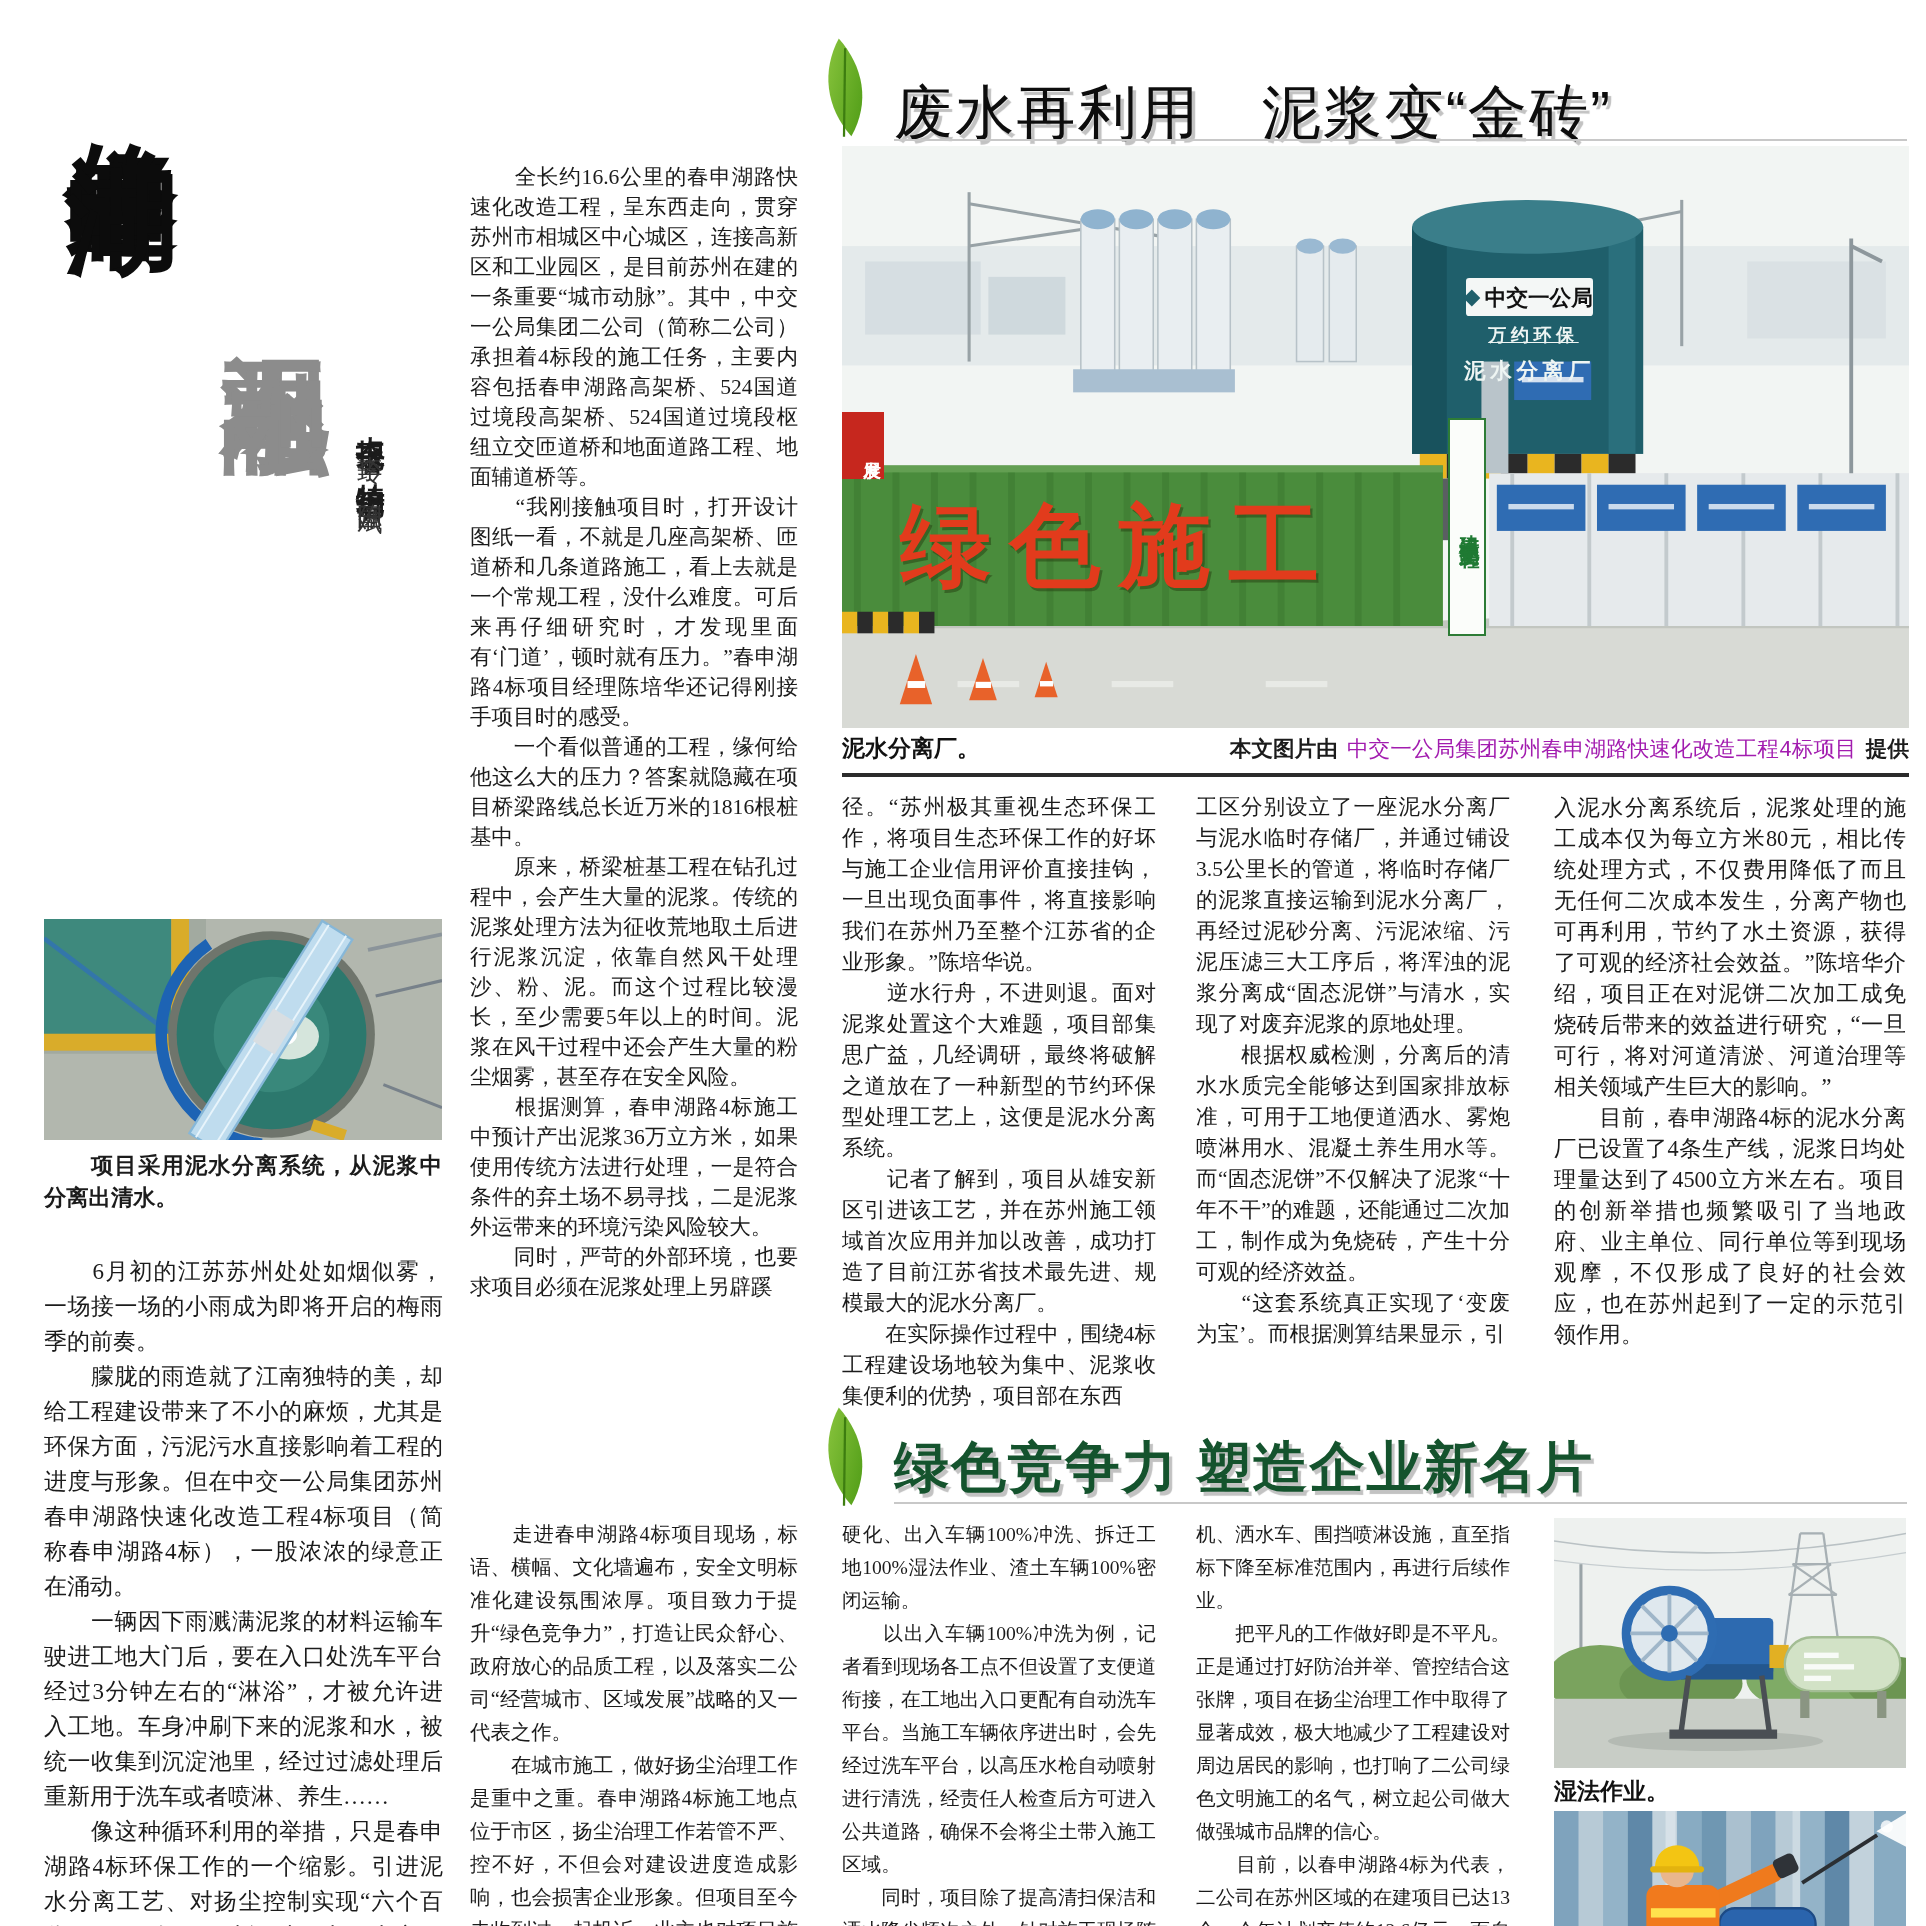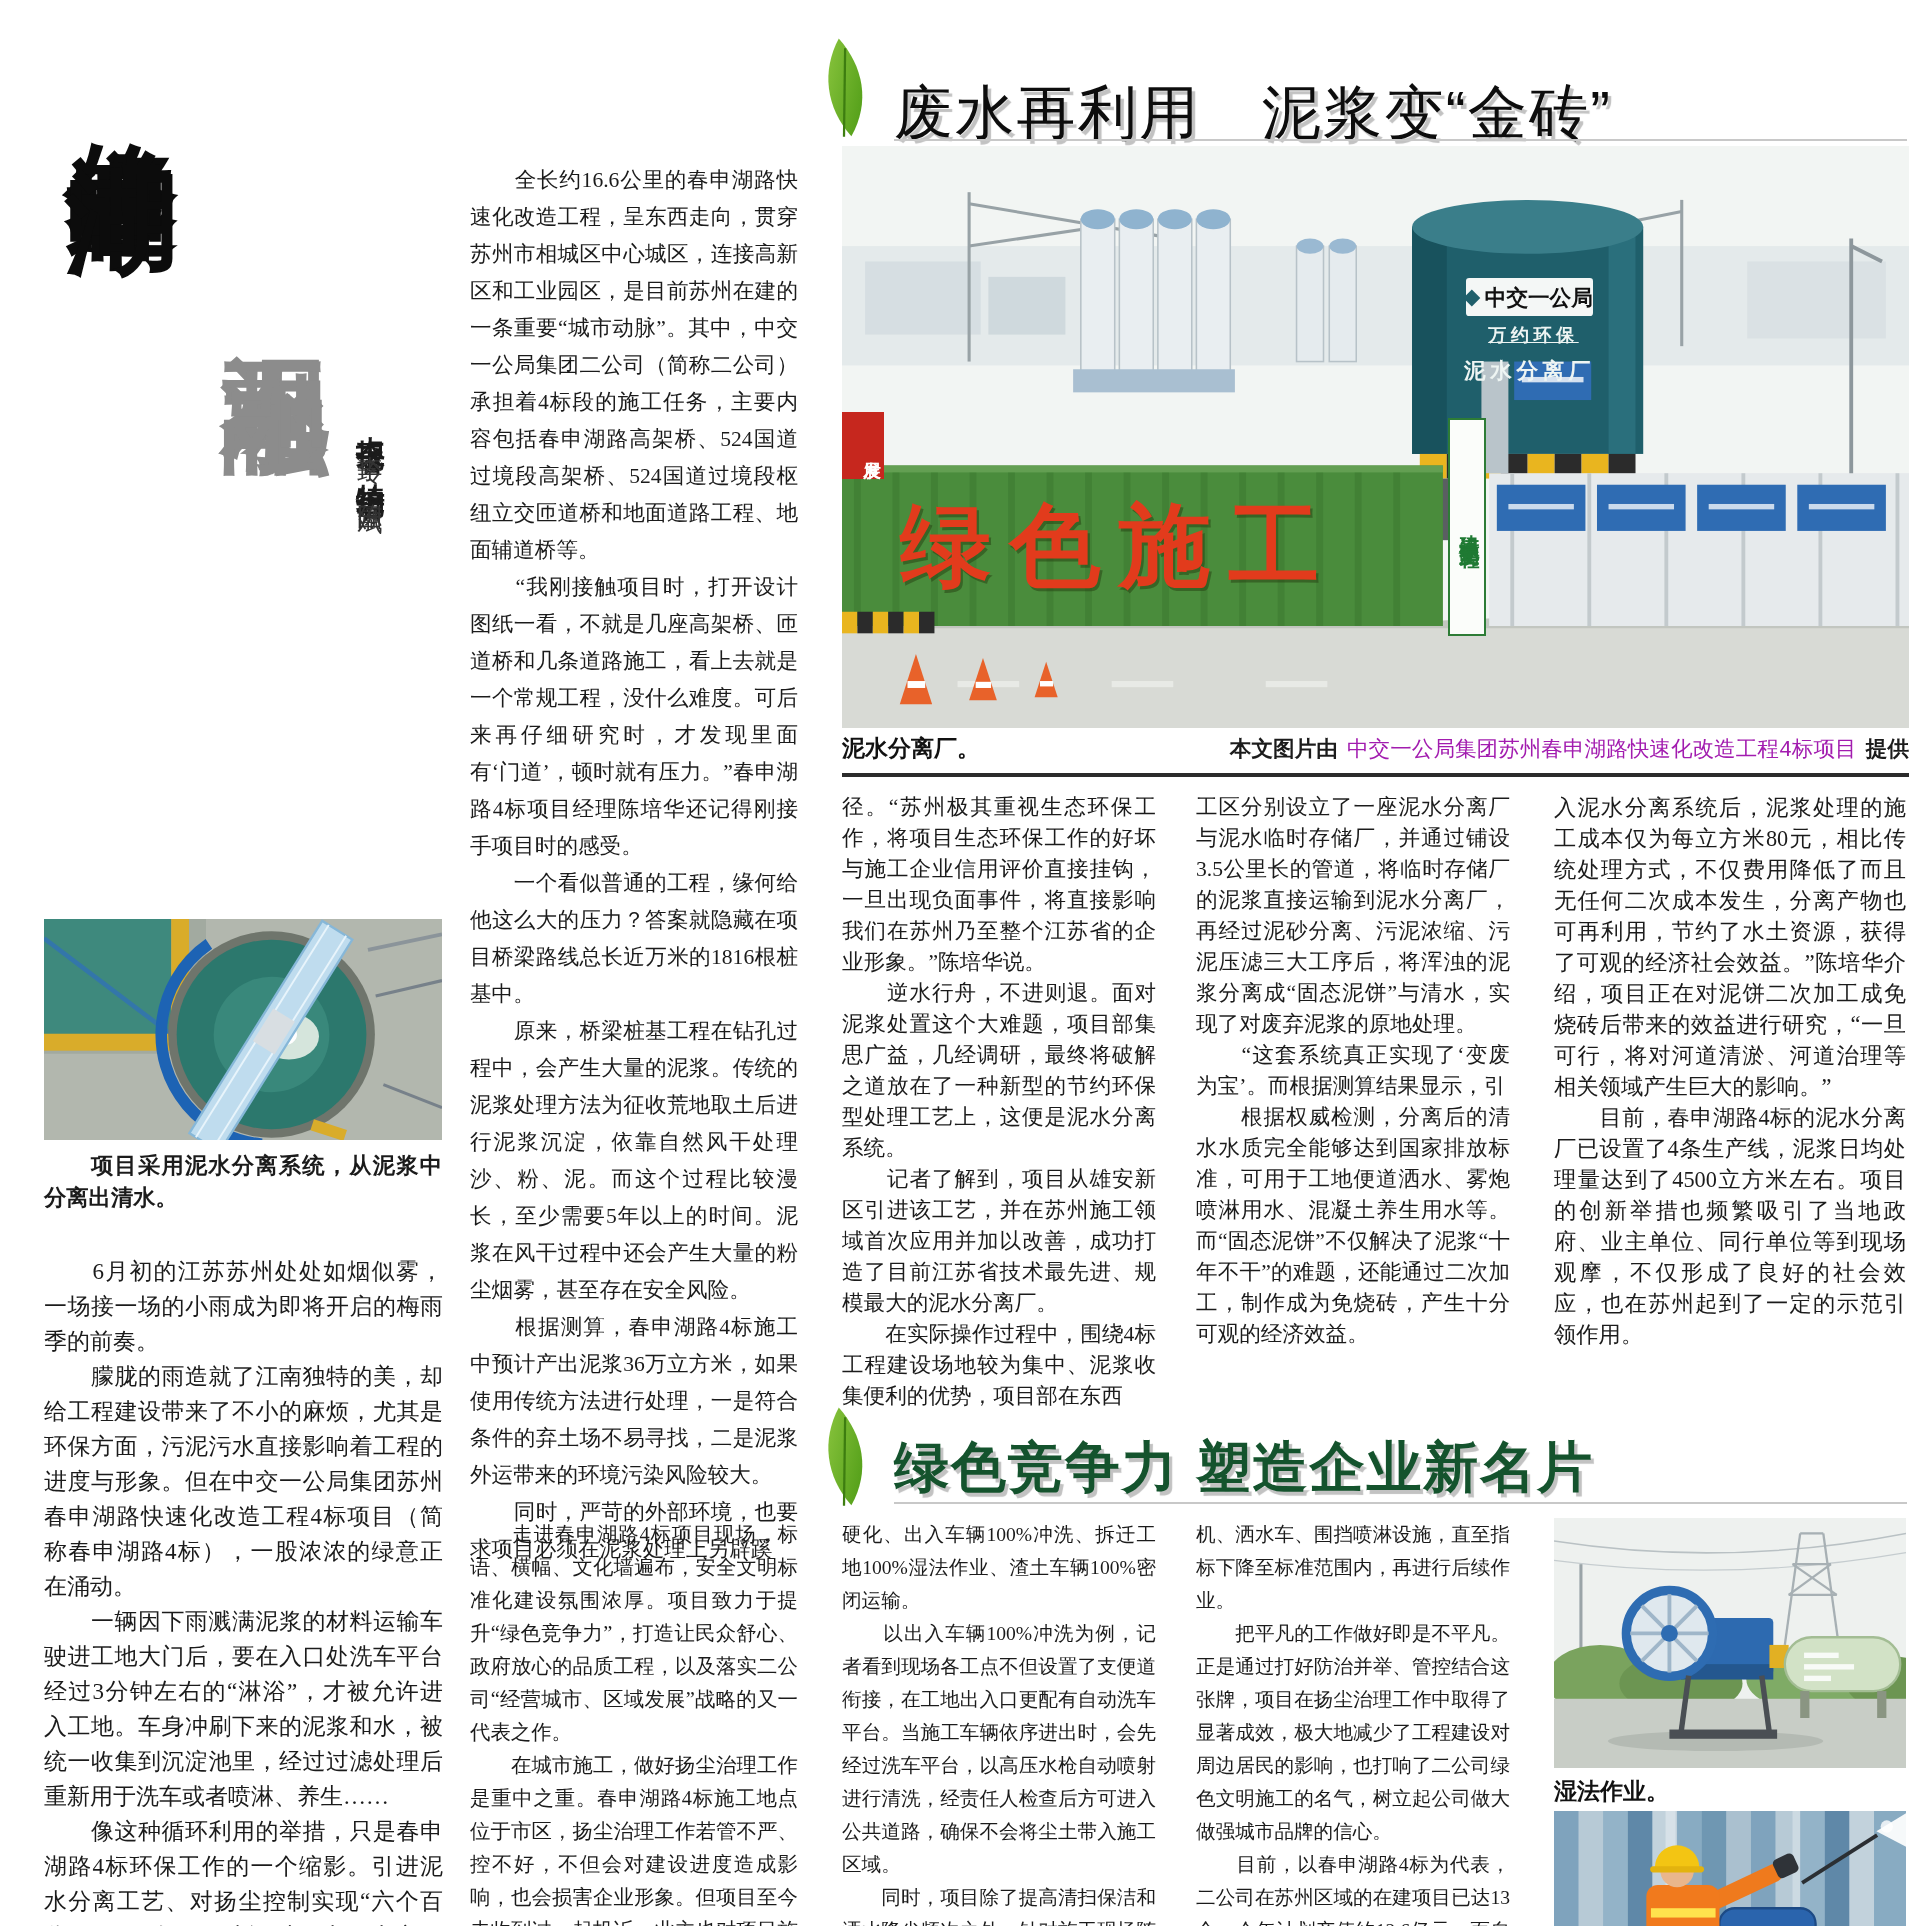--- a/index.html
+++ b/index.html
@@ -216,38 +216,38 @@
   </div>
 
   <div class="abs" style="left:842px;top:733px;width:1067px;height:35px;display:flex;justify-content:space-between;align-items:baseline;">
     <span class="sans cap-bold">泥水分离厂。</span>
     <span class="credit">
       <span class="b">本文图片由</span><span class="m">中交一公局集团苏州春申湖路快速化改造工程4标项目</span><span class="b">提供</span>
     </span>
   </div>
   <div class="abs rule-dark" style="left:842px;top:773px;width:1067px;"></div>
 
-  <div class="abs serif bodycol" style="left:470px;top:162px;width:328px;height:1277px;font-size:21.6px;line-height:37px;">
+  <div class="abs serif bodycol" style="left:470px;top:162px;width:328px;height:1277px;font-size:21.6px;line-height:30px;">
       <p class="para">　　全长约16.6公里的春申湖路快速化改造工程，呈东西走向，贯穿苏州市相城区中心城区，连接高新区和工业园区，是目前苏州在建的一条重要“城市动脉”。其中，中交一公局集团二公司（简称二公司）承担着4标段的施工任务，主要内容包括春申湖路高架桥、524国道过境段高架桥、524国道过境段枢纽立交匝道桥和地面道路工程、地面辅道桥等。</p>
       <p class="para">　　“我刚接触项目时，打开设计图纸一看，不就是几座高架桥、匝道桥和几条道路施工，看上去就是一个常规工程，没什么难度。可后来再仔细研究时，才发现里面有‘门道’，顿时就有压力。”春申湖路4标项目经理陈培华还记得刚接手项目时的感受。</p>
       <p class="para">　　一个看似普通的工程，缘何给他这么大的压力？答案就隐藏在项目桥梁路线总长近万米的1816根桩基中。</p>
       <p class="para">　　原来，桥梁桩基工程在钻孔过程中，会产生大量的泥浆。传统的泥浆处理方法为征收荒地取土后进行泥浆沉淀，依靠自然风干处理沙、粉、泥。而这个过程比较漫长，至少需要5年以上的时间。泥浆在风干过程中还会产生大量的粉尘烟雾，甚至存在安全风险。</p>
       <p class="para">　　根据测算，春申湖路4标施工中预计产出泥浆36万立方米，如果使用传统方法进行处理，一是符合条件的弃土场不易寻找，二是泥浆外运带来的环境污染风险较大。</p>
       <p class="para">　　同时，严苛的外部环境，也要求项目必须在泥浆处理上另辟蹊</p>
     </div>
   <div class="abs serif bodycol" style="left:842px;top:792px;width:314px;height:622px;font-size:21.6px;line-height:31px;">
       <p class="para">径。“苏州极其重视生态环保工作，将项目生态环保工作的好坏与施工企业信用评价直接挂钩，一旦出现负面事件，将直接影响我们在苏州乃至整个江苏省的企业形象。”陈培华说。</p>
       <p class="para">　　逆水行舟，不进则退。面对泥浆处置这个大难题，项目部集思广益，几经调研，最终将破解之道放在了一种新型的节约环保型处理工艺上，这便是泥水分离系统。</p>
       <p class="para">　　记者了解到，项目从雄安新区引进该工艺，并在苏州施工领域首次应用并加以改善，成功打造了目前江苏省技术最先进、规模最大的泥水分离厂。</p>
       <p class="para">　　在实际操作过程中，围绕4标工程建设场地较为集中、泥浆收集便利的优势，项目部在东西</p>
     </div>
   <div class="abs serif bodycol" style="left:1196px;top:792px;width:314px;height:622px;font-size:21.6px;line-height:31px;">
       <p class="para">工区分别设立了一座泥水分离厂与泥水临时存储厂，并通过铺设3.5公里长的管道，将临时存储厂的泥浆直接运输到泥水分离厂，再经过泥砂分离、污泥浓缩、污泥压滤三大工序后，将浑浊的泥浆分离成“固态泥饼”与清水，实现了对废弃泥浆的原地处理。</p>
+      <p class="para">　　根据权威检测，分离后的清水水质完全能够达到国家排放标准，可用于工地便道洒水、雾炮喷淋用水、混凝土养生用水等。而“固态泥饼”不仅解决了泥浆“十年不干”的难题，还能通过二次加工，制作成为免烧砖，产生十分可观的经济效益。</p>
       <p class="para">　　“这套系统真正实现了‘变废为宝’。而根据测算结果显示，引</p>
-      <p class="para">　　根据权威检测，分离后的清水水质完全能够达到国家排放标准，可用于工地便道洒水、雾炮喷淋用水、混凝土养生用水等。而“固态泥饼”不仅解决了泥浆“十年不干”的难题，还能通过二次加工，制作成为免烧砖，产生十分可观的经济效益。</p>
     </div>
   <div class="abs serif bodycol" style="left:1554px;top:792px;width:352px;height:622px;font-size:22.3px;line-height:31px;">
       <p class="para">入泥水分离系统后，泥浆处理的施工成本仅为每立方米80元，相比传统处理方式，不仅费用降低了而且无任何二次成本发生，分离产物也可再利用，节约了水土资源，获得了可观的经济社会效益。”陈培华介绍，项目正在对泥饼二次加工成免烧砖后带来的效益进行研究，“一旦可行，将对河道清淤、河道治理等相关领域产生巨大的影响。”</p>
       <p class="para">　　目前，春申湖路4标的泥水分离厂已设置了4条生产线，泥浆日均处理量达到了4500立方米左右。项目的创新举措也频繁吸引了当地政府、业主单位、同行单位等到现场观摩，不仅形成了良好的社会效应，也在苏州起到了一定的示范引领作用。</p>
     </div>
 
   <div class="abs" style="left:815px;top:1406px;width:58px;height:102px;">
     <svg width="100%" height="100%" viewBox="0 0 100 180">
       <defs>
           <linearGradient id="lg2" x1="0" y1="0" x2="1" y2="1">

